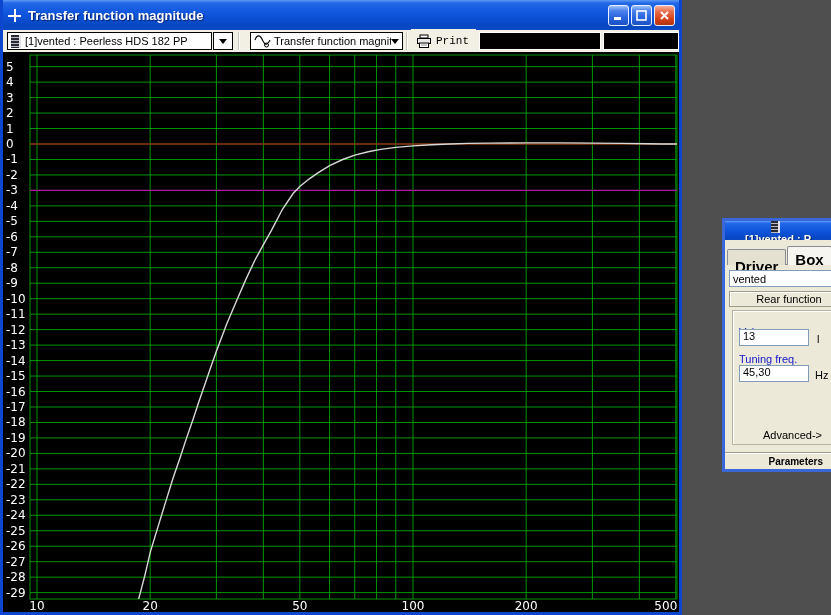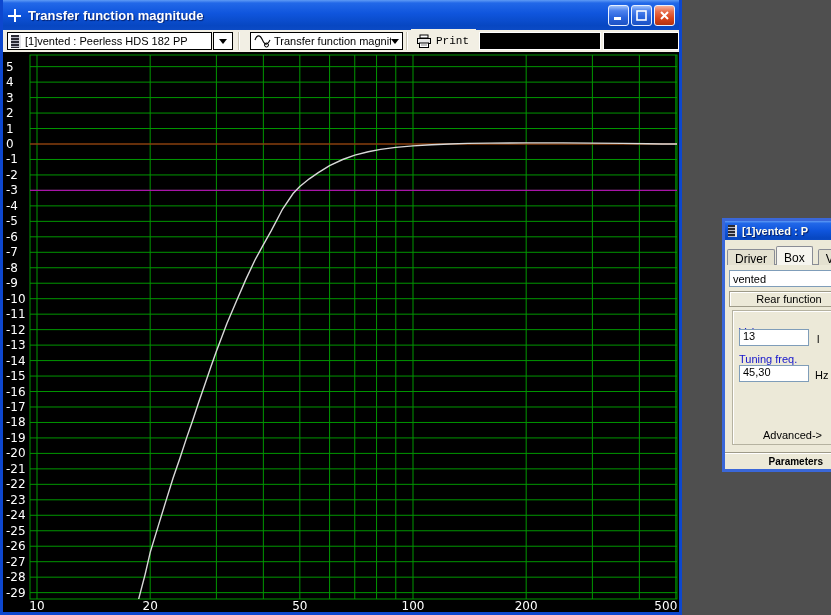--- a/index.html
+++ b/index.html
@@ -70,29 +70,30 @@
   .plot-area{position:relative;width:676px;height:560px;background:#000;}
   .plot-area svg{display:block;font-family:"DejaVu Sans",sans-serif;}
   
   .params-window{
     position:absolute;left:722px;top:218px;width:112px;height:254px;
     border:3px solid #3a67d8;box-sizing:border-box;background:#ece9d8;overflow:hidden;
   }
   .params-titlebar{
     height:19px;display:flex;align-items:center;padding:0 3px;
     background:linear-gradient(180deg,#5f9bf5 0%,#2268e8 12%,#0f55dd 50%,#0747c2 90%,#0b4ac4 100%);
+    flex-direction:column;
   }
   .params-titlebar .stripe-icon{width:9px;height:12px;margin-right:5px;}
   .params-title-text{color:#fffef0;font-weight:bold;font-size:11px;white-space:nowrap;text-shadow:1px 1px 1px rgba(0,0,40,.6);}
   .params-body{position:relative;width:100%;height:229px;background:#ece9d8;}
   .tab-row{position:absolute;left:2px;top:6px;height:19px;display:flex;align-items:flex-end;width:110px;}
   .tab{
-    font-size:12px;color:#000;padding:2px 7px 2px 7px;height:16px;box-sizing:border-box;
+    font-size:15px;color:#000;padding:8px 7px 2px 7px;height:16px;box-sizing:border-box;
     border:1px solid #898c95;border-bottom:none;background:#e4e1d0;
-    border-top-left-radius:2px;border-top-right-radius:2px;margin-right:1px;white-space:nowrap;
+    border-top-left-radius:2px;border-top-right-radius:2px;margin-right:1px;white-space:nowrap;font-weight:bold;
   }
   .tab.active{background:#f6f5ef;height:19px;padding-top:4px;position:relative;z-index:2;}
   .tab-base{position:absolute;left:2px;top:24px;width:108px;height:1px;background:#898c95;}
   .pcombo{
     position:absolute;left:4px;top:30px;width:120px;height:17px;background:#fff;
     border:1px solid #7f9db9;box-sizing:border-box;font-size:11px;color:#000;
     display:flex;align-items:center;padding-left:3px;
   }
   .chamber-btn{
     position:absolute;left:4px;top:51px;width:120px;height:16px;box-sizing:border-box;

